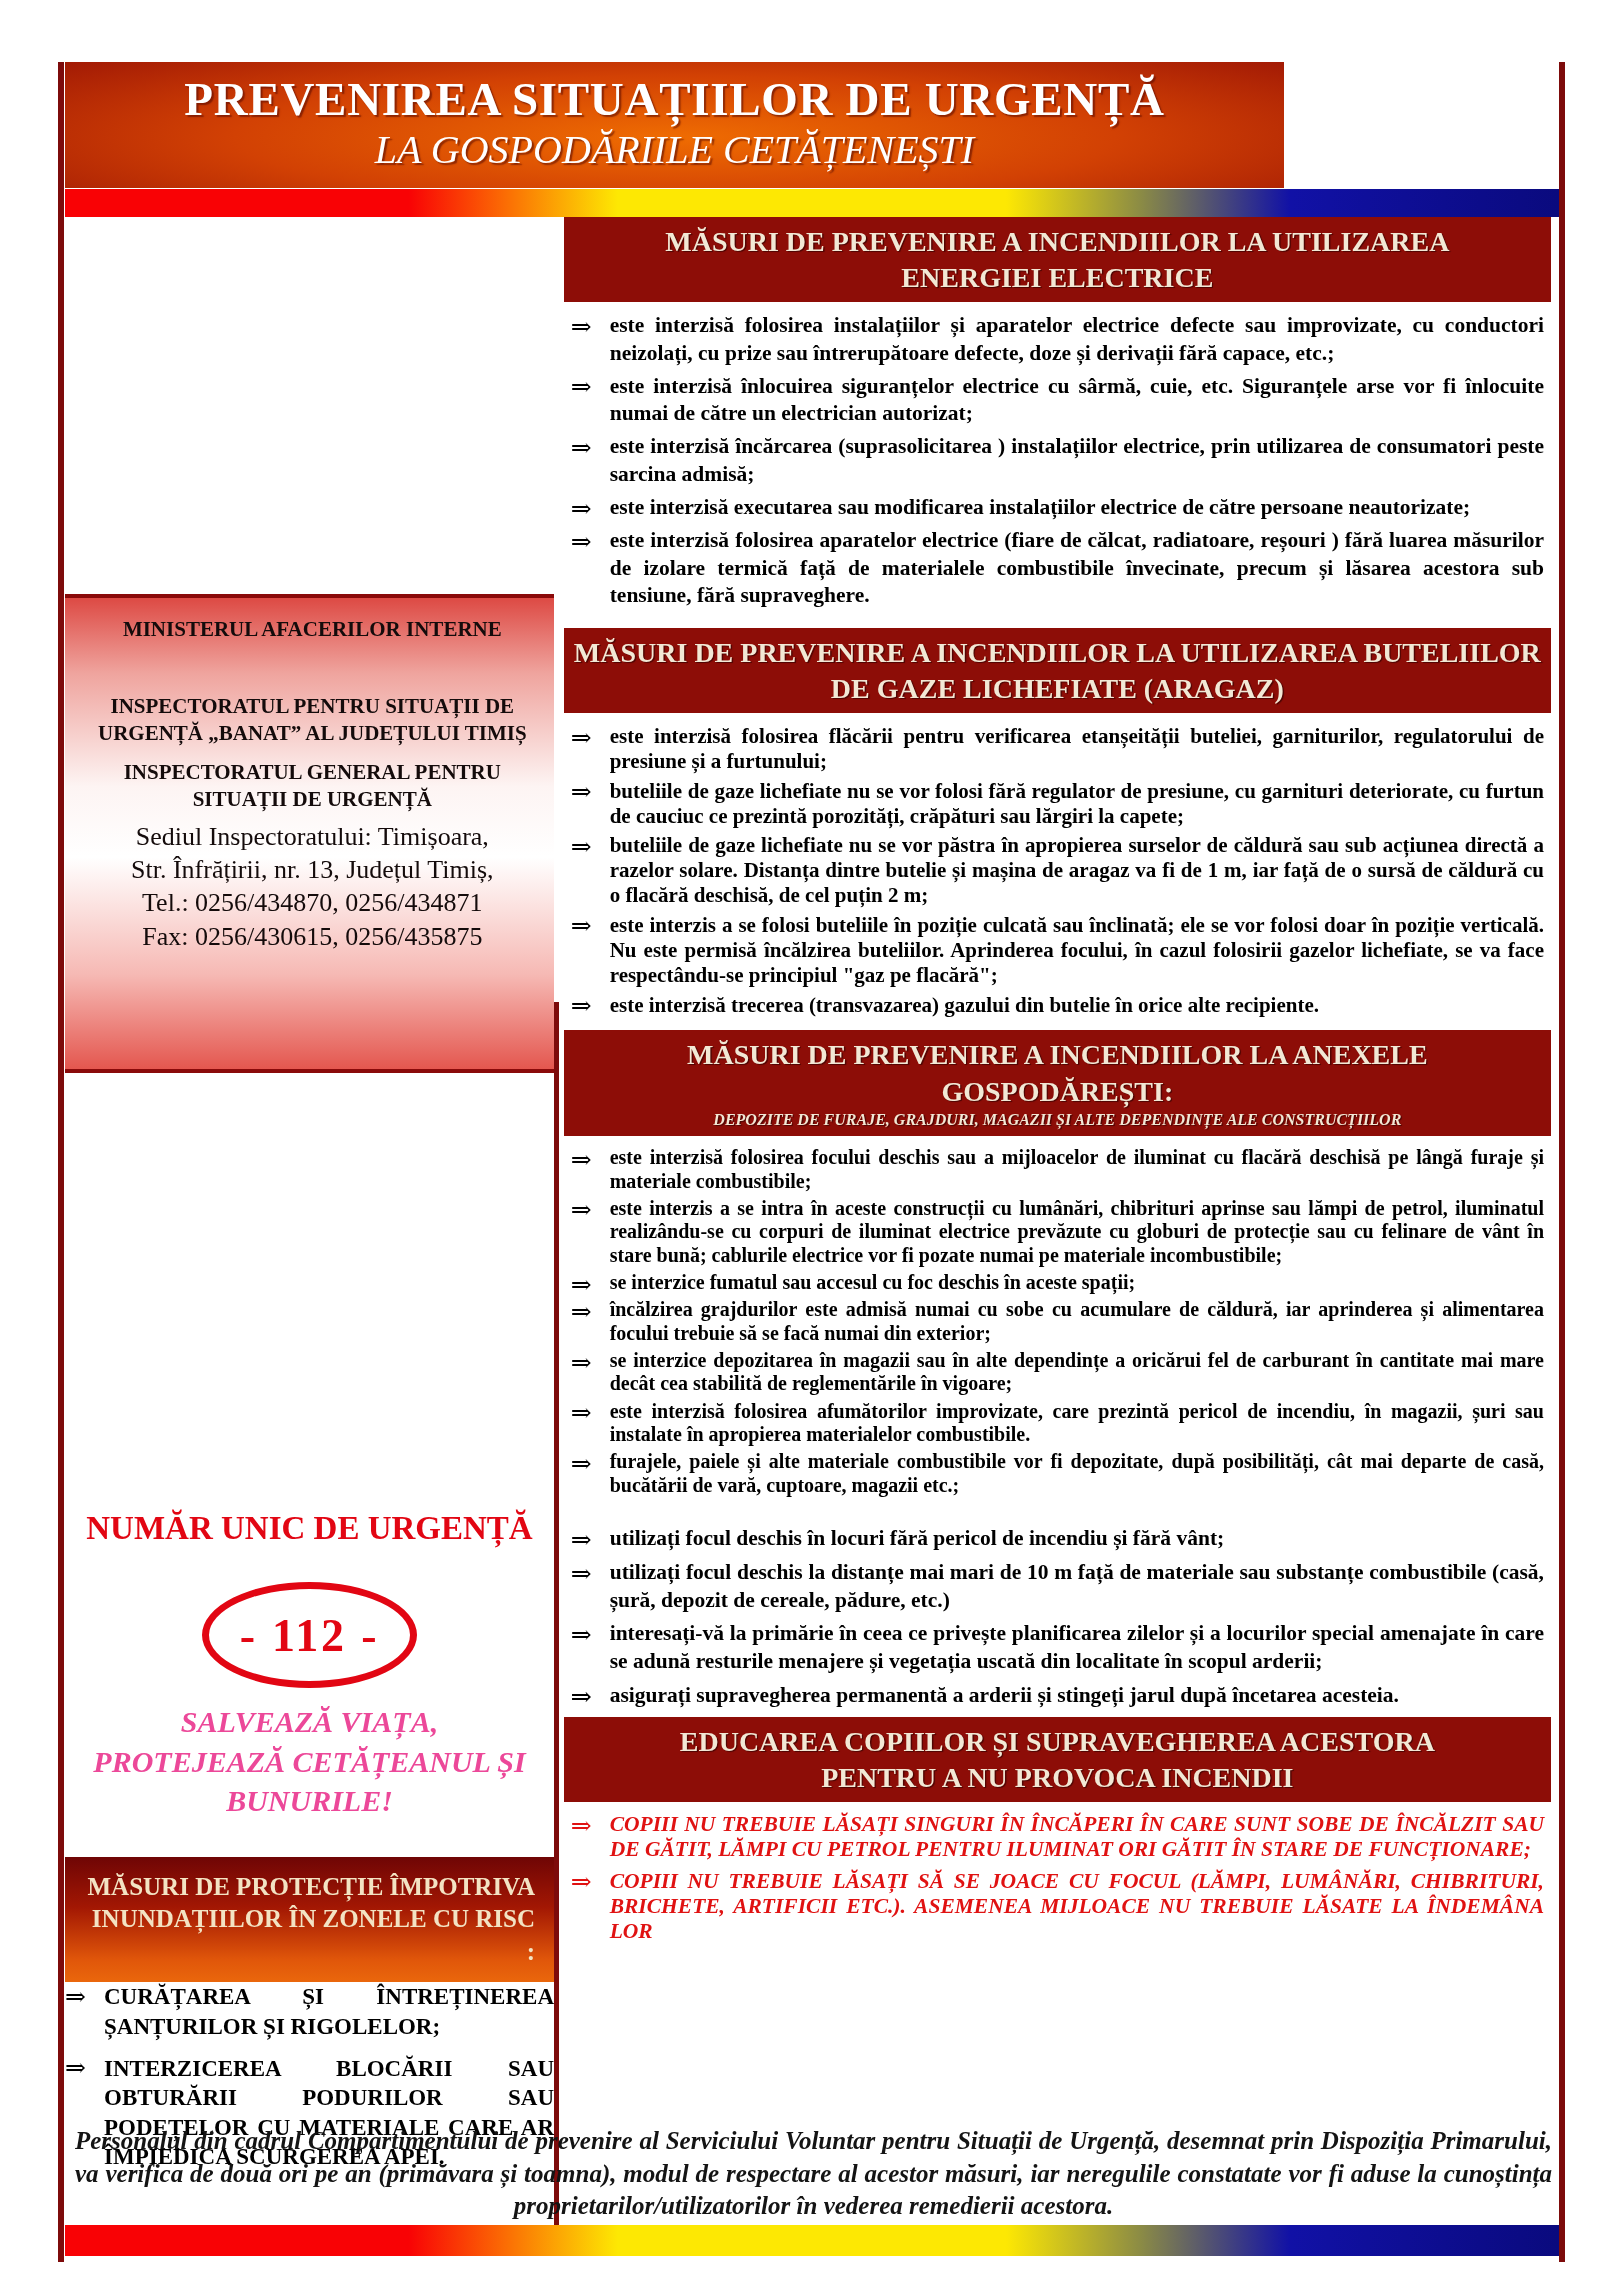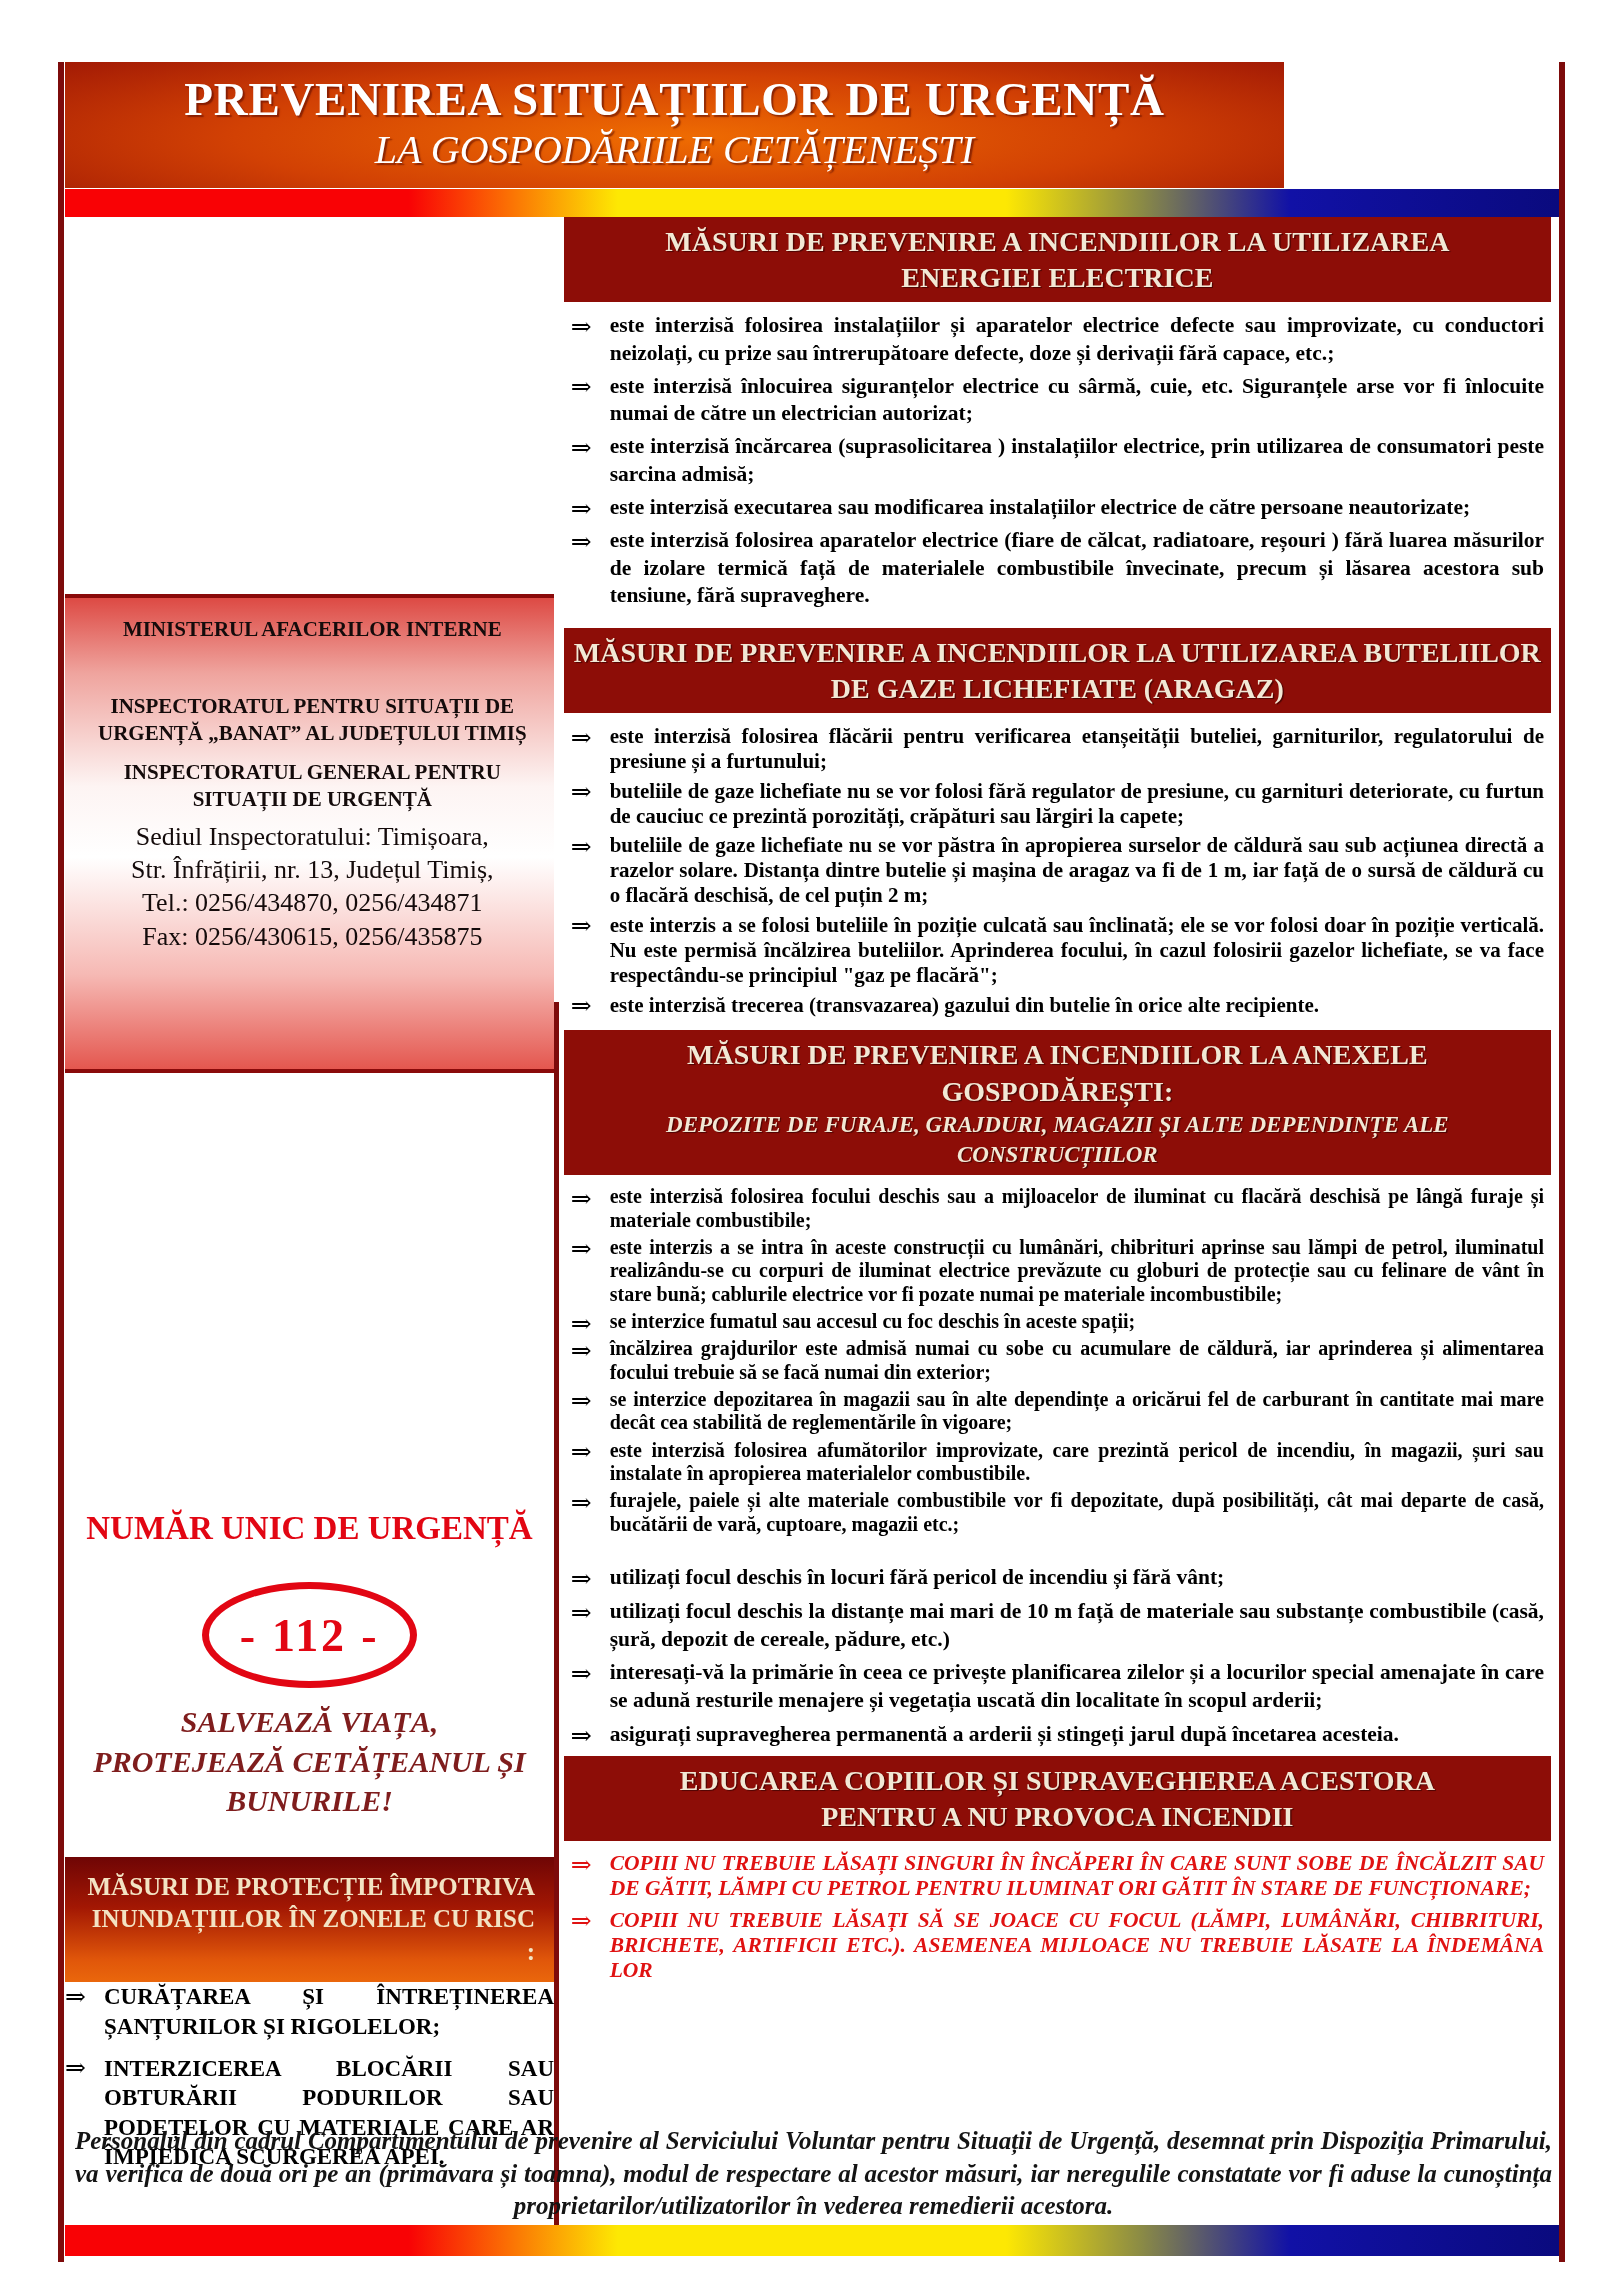--- a/index.html
+++ b/index.html
@@ -38,36 +38,36 @@
   .agency .org1{margin-bottom:50px;}
   .agency .org2{margin-bottom:7px;}
   .agency .org3{margin-bottom:12.5px;}
   .agency .addr{font-size:26px;line-height:1.28;}
 
   
   .emg-title{margin-top:437px;text-align:center;color:#e20613;font-weight:bold;font-size:33px;}
   .emg-oval{width:201px;height:92px;margin:35px auto 0;border:7px solid #e20613;border-radius:50%;
             display:flex;align-items:center;justify-content:center;}
   .emg-num{font-size:46px;font-weight:bold;color:#e20613;letter-spacing:2.8px;}
-  .emg-slogan{margin-top:14px;text-align:center;color:#7f1d1d;font-weight:bold;font-style:italic;
+  .emg-slogan{margin-top:14px;text-align:center;color:#ec4899;font-weight:bold;font-style:italic;
               font-size:30px;line-height:1.32;padding:0 17px;}
 
   
   .flood-header{margin-top:36px;background:linear-gradient(180deg,#6f0505 0%,#a21703 40%,#e0560a 82%,#ea670c 100%);
                 color:#f3e3c3;font-weight:bold;font-size:25px;line-height:1.3;text-align:right;padding:14px 19px;}
   .flood-list{margin:23.6px 7px 0 4.2px;}
   .flood-list li{font-size:23px;line-height:1.28;margin-bottom:12.5px;color:#2424c8;padding-left:44px;}
   .flood-list .arrow{color:#2424c8;font-size:28px;}
 
   
   .section{margin-left:9.7px;margin-right:8px;}
   .sec-header{background:#8d0d07;color:#f2e8d5;text-align:center;padding:7px 5.6px 5.6px;}
   .sec-header .l1,.sec-header .l2{font-size:28px;font-weight:bold;line-height:1.3;
         text-shadow:1.4px 1.4px 0.7px rgba(40,0,0,.6);}
-  .s3 .sec-header .l2{font-size:23px;font-style:italic;}
+  .s3 .sec-header .l2{font-size:16px;font-style:italic;}
 
   ul.bullets{list-style:none;margin:0;padding:0;}
   .bullets li{position:relative;padding-left:39px;text-align:justify;font-weight:bold;color:#000;}
   .bullets .arrow{position:absolute;left:0;top:-1.4px;font-weight:normal;font-size:25px;color:#000;}
 
   .s1 .bullets{margin:9.7px 7px 0 7px;}
   .s1 li{font-size:21.5px;line-height:1.28;margin-bottom:5.6px;}
   .s2{margin-top:18px;}
   .s2 .bullets{margin:11px 7px 0 7px;}
   .s2 li{font-size:21px;line-height:1.2;margin-bottom:4.2px;}

